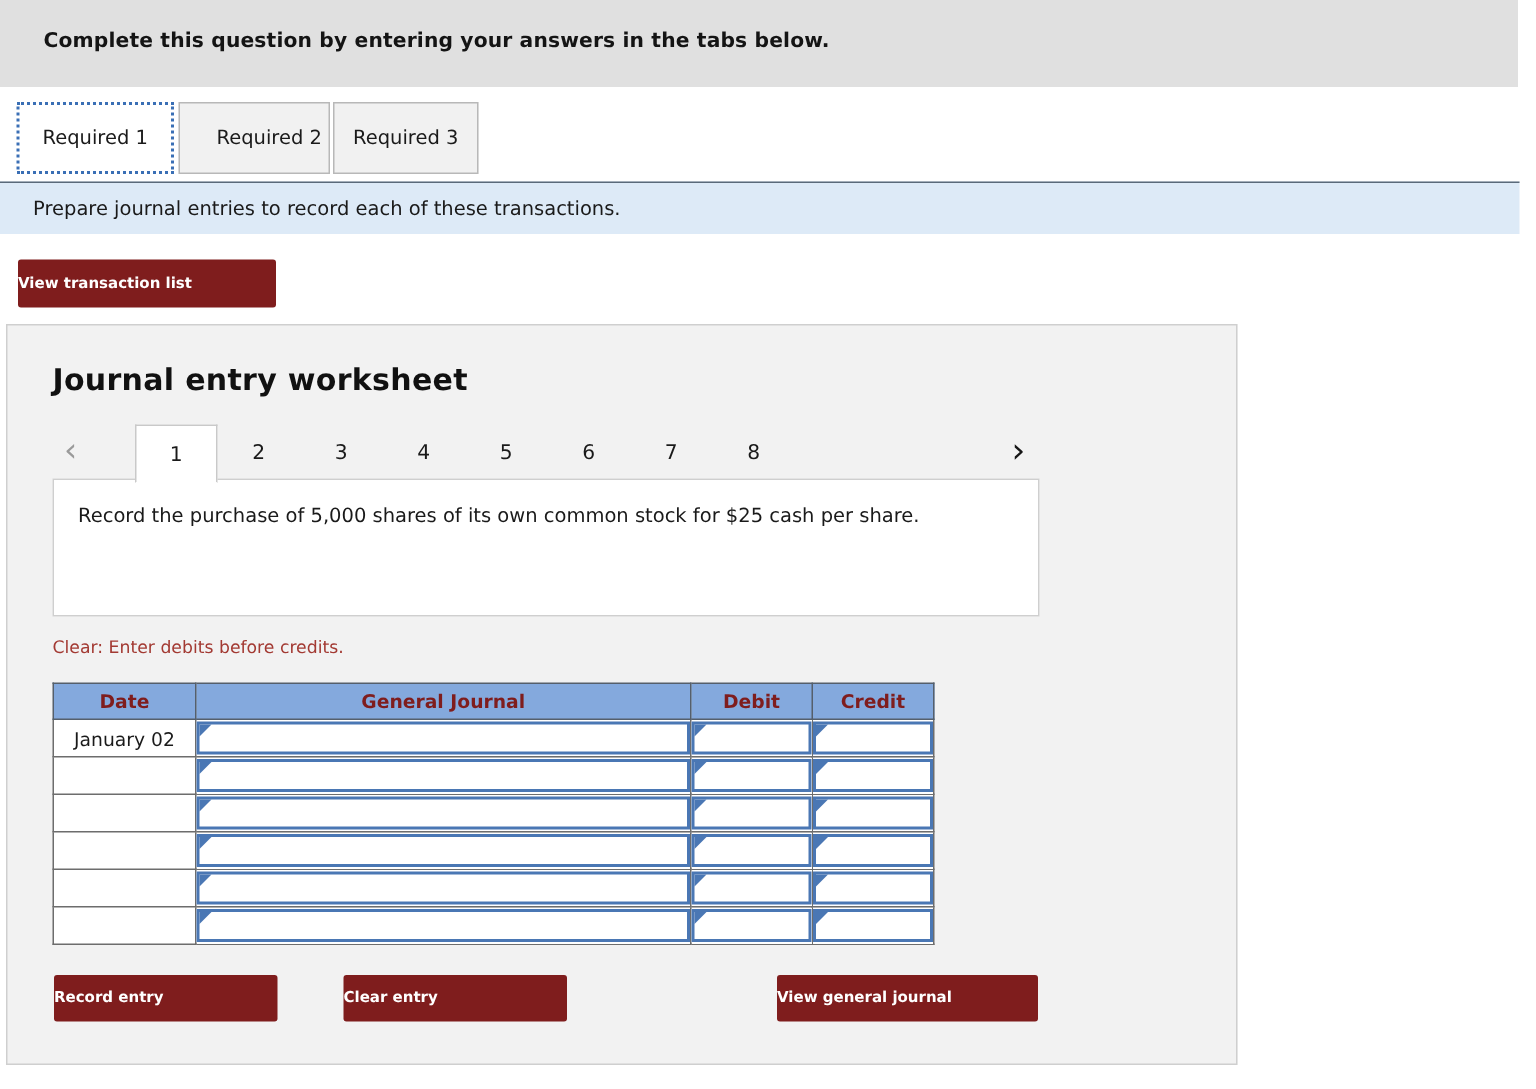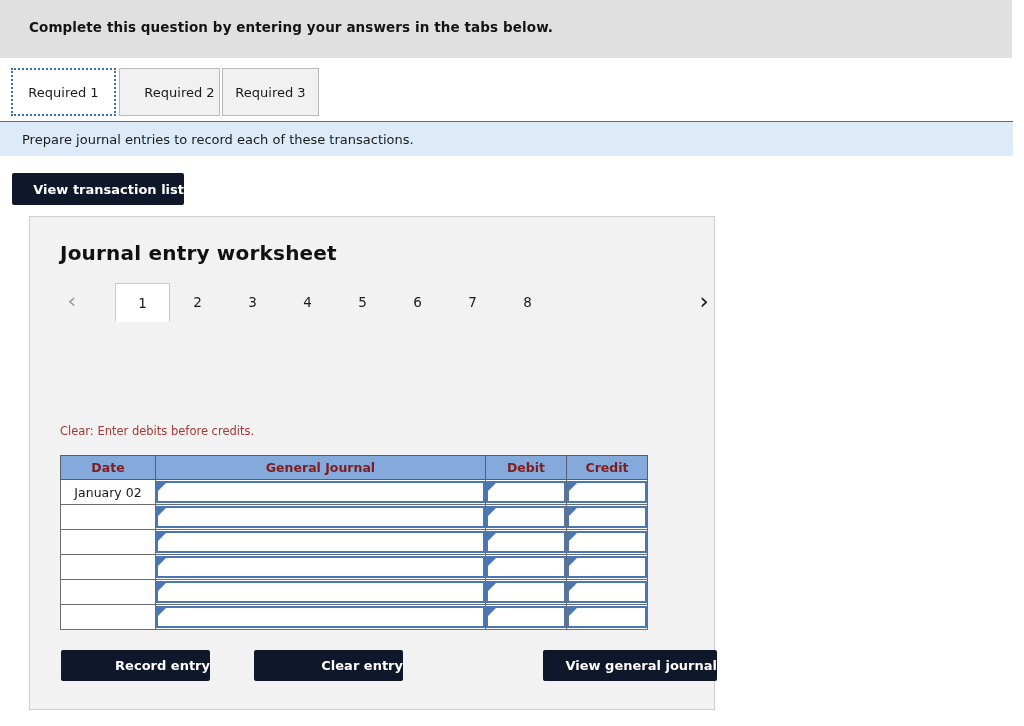--- a/index.html
+++ b/index.html
@@ -84,49 +84,49 @@
   .req-desc-text {
     position: absolute;
     left: 22px;
     top: 10px;
     font-size: 13px;
     color: #1a1a1a;
   }
 
   
   .btn {
-    background: #0f172a;
+    background: #7f1d1d;
     color: #ffffff;
     font-family: "DejaVu Sans", "Liberation Sans", sans-serif;
-    font-size: 13px;
+    font-size: 10px;
     font-weight: bold;
     border: none;
     border-radius: 2px;
     cursor: pointer;
     display: flex;
     align-items: center;
-    justify-content: flex-end;
+    justify-content: flex-start;
     box-sizing: border-box;
     padding: 0;
   }
 
   #view-transaction-list {
     position: absolute;
     left: 12px;
     top: 173px;
     width: 172px;
     height: 32px;
   }
 
   
   .panel {
     position: absolute;
-    left: 29px;
+    left: 4px;
     top: 216px;
-    width: 686px;
+    width: 821px;
     height: 494px;
     background: #f2f2f2;
     border: 1px solid #cfcfcf;
     box-sizing: border-box;
   }
   .panel-title {
     position: absolute;
     left: 30px;
     top: 24px;
     font-size: 20px;
@@ -333,20 +333,23 @@
         <span>7</span>
       </div>
     <div class="pnum" style="left:470px;">
         <span>8</span>
       </div>
     <div class="chev" id="chev-next">
       <span>›</span>
     </div>
   </div>
 
+  <div class="txn-box">
+    <div class="txn-text">Record the purchase of 5,000 shares of its own common stock for $25 cash per share.</div>
+  </div>
 
   <div class="note">Clear: Enter debits before credits.</div>
 
   <table class="jtable">
     <colgroup>
       <col class="col-date">
         <col class="col-gj">
         <col class="col-debit">
         <col class="col-credit">
     </colgroup>

